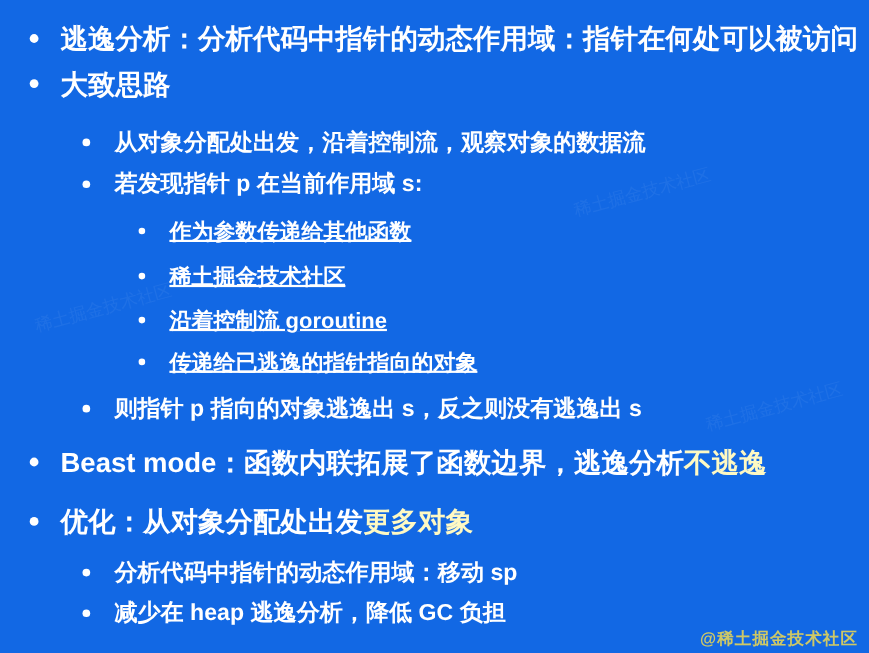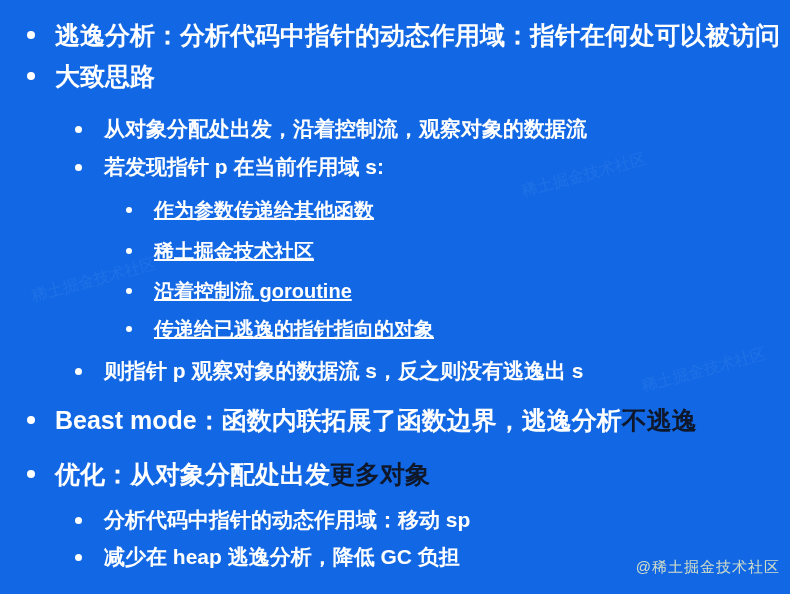--- a/index.html
+++ b/index.html
@@ -27,27 +27,27 @@
   }
   .l1 { left: 27px; }
   .l1 .dot { width: 8px; height: 8px; margin-right: 20px; }
   .l1 .txt { font-size: 25px; }
   .l2 { left: 75px; }
   .l2 .dot { width: 7px; height: 7px; margin-right: 22px; }
   .l2 .txt { font-size: 21px; }
   .l3 { left: 126px; }
   .l3 .dot { width: 6px; height: 6px; margin-right: 22px; }
   .l3 .txt { font-size: 20px; text-decoration: underline; }
-  .hl { color: #0f172a; font-weight: 700; }
+  .hl { color: #fef9c3; font-weight: 700; }
   .corner-watermark {
     position: absolute;
-    right: 10px; bottom: 17px;
+    right: 10px; bottom: 4px;
     font-size: 15px;
-    font-weight: 400;
-    color: #fef9c3;
+    font-weight: 700;
+    color: #fde047;
     opacity: 0.8;
     letter-spacing: 1px;
   }
   .bgwm {
     position: absolute;
     font-size: 16px;
     color: #FFFFFF;
     opacity: 0.05;
     transform: rotate(-15deg);
     white-space: nowrap;
@@ -94,21 +94,21 @@
     <span class="txt">沿着控制流 goroutine</span>
   </div>
 
   <div class="line l3" style="top:314px">
     <span class="dot"></span>
     <span class="txt">传递给已逃逸的指针指向的对象</span>
   </div>
 
   <div class="line l2" style="top:356px">
     <span class="dot"></span>
-    <span class="txt">则指针 p 观察对象的数据流 s，反之则没有逃逸出 s</span>
+    <span class="txt">则指针 p 指向的对象逃逸出 s，反之则没有逃逸出 s</span>
   </div>
 
   <div class="line l1" style="top:405px">
     <span class="dot"></span>
     <span class="txt">Beast mode：函数内联拓展了函数边界，逃逸分析</span>
     <span class="txt hl">不逃逸</span>
   </div>
 
   <div class="line l1" style="top:459px">
     <span class="dot"></span>

